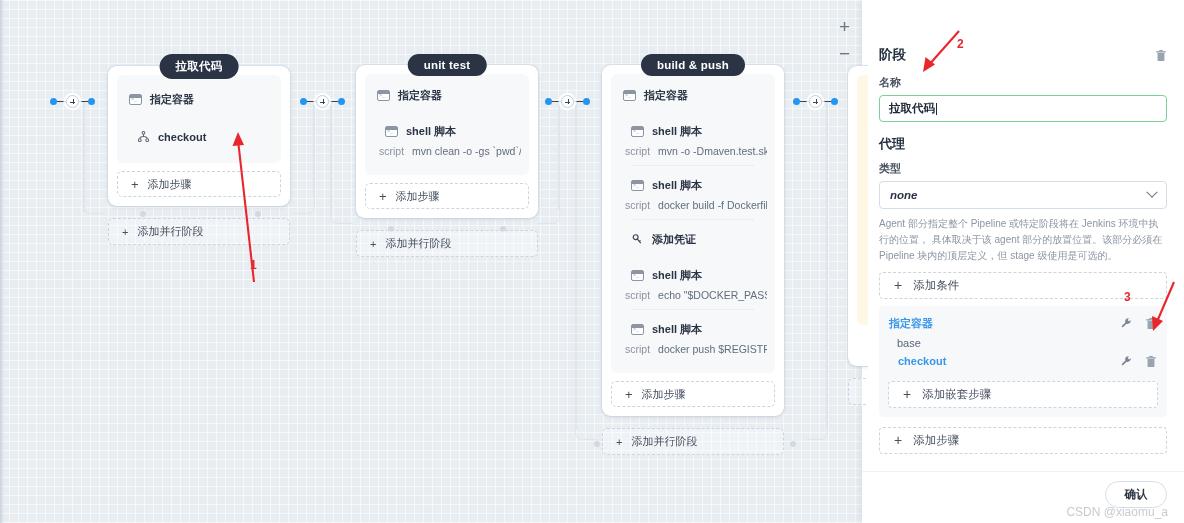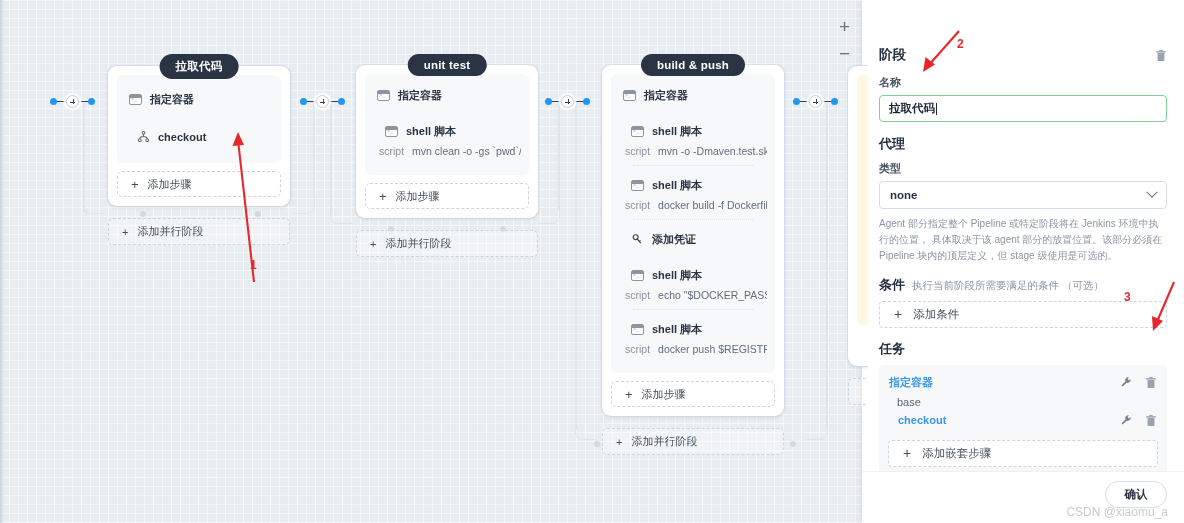--- a/index.html
+++ b/index.html
@@ -113,21 +113,21 @@
   .p-input {
     height:27px; border:1px solid #7fcf9b; border-radius:4px;
     display:flex; align-items:center; padding:0 9px;
     font-size:11.5px; color:#20293a; font-weight:bold; position:relative;
   }
   .caret{display:inline-block;width:1px;height:12px;background:#20293a;margin-left:1px;}
   .p-h2 { font-size:13px; font-weight:bold; color:#24303f; margin-top:13px; }
   .p-select {
     height:28px; border:1px solid #d6dde6; border-radius:4px;
     display:flex; align-items:center; justify-content:space-between;
-    padding:0 10px; font-size:11.5px; color:#2b3444; font-weight:bold;
+    padding:0 10px; font-size:11.5px; color:#2b3444; font-weight:bold;font-style:italic;
   }
   .chev { width:8px; height:8px; border-right:1.5px solid #6b7684;
           border-bottom:1.5px solid #6b7684; transform:rotate(45deg) translate(-2px,-2px); }
   .p-help { font-size:10px; color:#8b95a3; line-height:1.62; margin-top:7px; }
   .p-h2row { display:flex; align-items:baseline; gap:7px; margin-top:11px; }
   .p-sub { font-size:10.5px; color:#8b95a3; }
   .p-dash {
     margin-top:7px; border:1px dashed #ccd4de; border-radius:4px; height:27px;
     display:flex; align-items:center; gap:11px; padding-left:14px;
     font-size:11.5px; color:#46505f;
@@ -372,30 +372,25 @@
     </div>
 
     <div class="p-h2">代理</div>
     <div class="p-lab" style="margin-top:8px;">类型</div>
     <div class="p-select">
       <span>none</span>
       <span class="chev"></span>
     </div>
     <div class="p-help">Agent 部分指定整个 Pipeline 或特定阶段将在 Jenkins 环境中执行的位置， 具体取决于该 agent 部分的放置位置。该部分必须在 Pipeline 块内的顶层定义，但 stage 级使用是可选的。</div>
 
-    <div class="p-h2row">
-      <span class="p-h2" style="margin-top:0;">条件</span>
-      <span class="p-sub">执行当前阶段所需要满足的条件 （可选）</span>
-    </div>
     <div class="p-dash">
       <span class="pl">+</span>
       <span>添加条件</span>
     </div>
 
-    <div class="p-h2" style="margin-top:12px;">任务</div>
 
     <div class="task-box">
       <div class="task-row">
         <span class="task-name">指定容器</span>
         <span class="task-acts">
           <svg class="wrench" viewBox="0 0 14 14">
             <path d="M10.5 1.6 a3.6 3.6 0 0 0 -4.3 4.8 L1.8 10.8 l1.4 1.4 l4.4 -4.4 a3.6 3.6 0 0 0 4.8 -4.3 L10.6 5.2 L8.9 3.5 z" fill="#7b8694"></path>
           </svg>
           <svg class="trash" viewBox="0 0 14 15">
             <rect x="1.5" y="2.4" width="11" height="1.7" fill="#9aa4b1"></rect>

